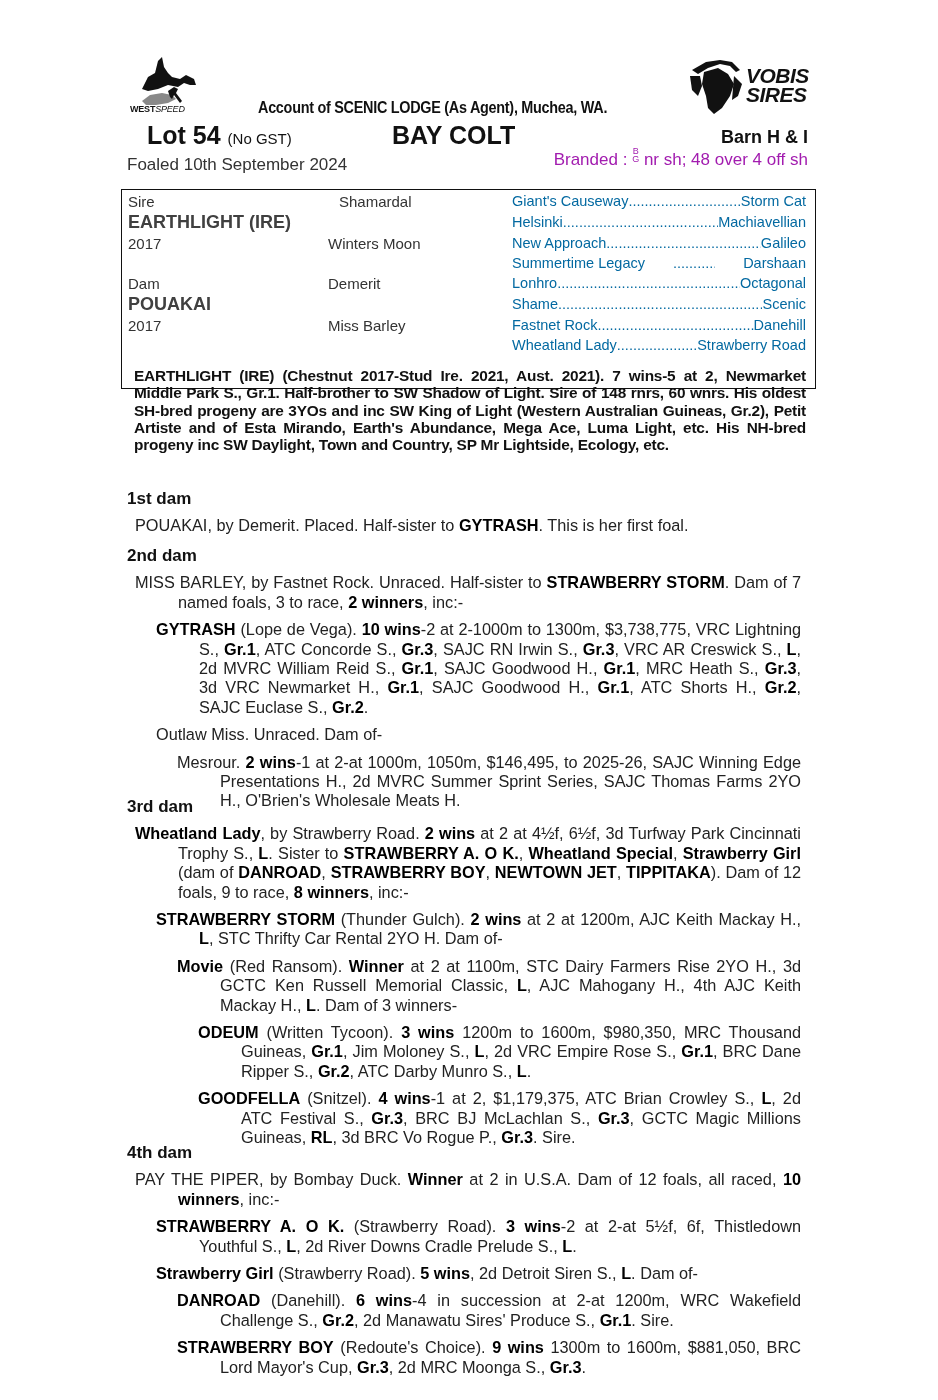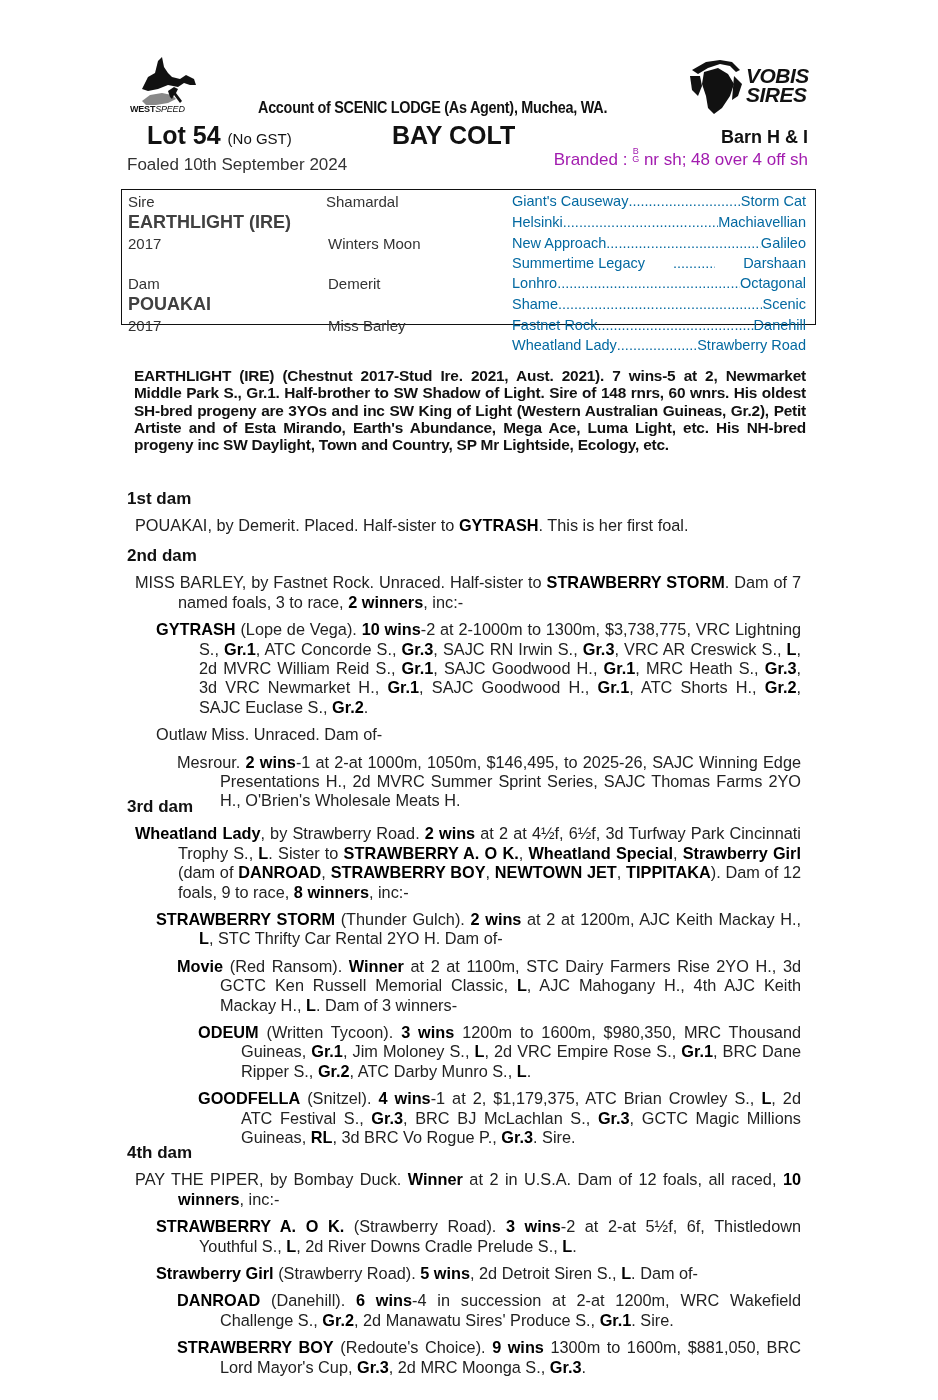--- a/index.html
+++ b/index.html
@@ -12,21 +12,21 @@
   .logo-vobis { position: absolute; left: 684px; top: 56px; width: 136px; height: 62px; }
   .vobis-text { position: absolute; left: 746px; top: 66px; font-size: 21px; font-weight: bold; font-style: italic; line-height: 19px; letter-spacing: -0.5px; }
   .account { position: absolute; left: 258px; top: 99px; font-size: 16px; font-weight: bold; letter-spacing: -0.3px; transform: scaleX(0.9); transform-origin: left; }
   .lot { position: absolute; left: 127px; top: 121px; font-size: 25px; font-weight: bold; margin-left: 20px; }
   .lot small { font-size: 15px; font-weight: normal; }
   .colt { position: absolute; left: 392px; top: 121px; font-size: 25px; font-weight: bold; }
   .barn { position: absolute; right: 130px; top: 127px; font-size: 18px; font-weight: bold; }
   .foaled { position: absolute; left: 127px; top: 155px; font-size: 17px; color: #333; }
   .branded { position: absolute; right: 130px; top: 147px; font-size: 17px; color: #a21caf; }
   .brand-stack { display: inline-block; font-size: 9px; line-height: 8px; text-align: center; vertical-align: 3px; }
-  .pedigree { position: absolute; left: 121px; top: 189px; width: 695px; height: 136px; border: 1.5px solid #111; box-sizing: border-box; }
+  .pedigree { position: absolute; left: 121px; top: 189px; width: 695px; height: 200px; border: 1.5px solid #111; box-sizing: border-box; }
   .ped-cell { position: absolute; font-size: 15px; color: #333; white-space: nowrap; }
   .ped-name { font-size: 18px; font-weight: bold; color: #404040; }
   .gp { position: absolute; left: 390px; width: 294px; font-size: 14.5px; color: #0369a1; display: flex; white-space: nowrap; }
   .gp .dots { flex: 1; overflow: hidden; }
   .gp .dots::before { content: "................................................................................................"; letter-spacing: 0px; }
   .summary { position: absolute; left: 134px; top: 367px; width: 672px; font-size: 15.4px; font-weight: bold; line-height: 17.3px; text-align: justify; letter-spacing: -0.2px; }
   .section { position: absolute; left: 127px; width: 682px; font-size: 16.3px; line-height: 19.4px; color: #222; }
   .section h3 { margin: 0; font-size: 17px; font-weight: bold; color: #111; }
   .p { text-align: justify; margin: 8px; }
   .i0 { padding-left: 43px; text-indent: -43px; }
@@ -72,21 +72,21 @@
   </div>
 
   <div class="pedigree">
     <div class="ped-cell" style="left:6px;top:3px;">Sire</div>
     <div class="ped-cell ped-name" style="left:6px;top:22px;">EARTHLIGHT (IRE)</div>
     <div class="ped-cell" style="left:6px;top:45px;">2017</div>
     <div class="ped-cell" style="left:6px;top:85px;">Dam</div>
     <div class="ped-cell ped-name" style="left:6px;top:104px;">POUAKAI</div>
     <div class="ped-cell" style="left:6px;top:127px;">2017</div>
 
-    <div class="ped-cell" style="left:204px;top:3px;">Shamardal</div>
+    <div class="ped-cell" style="left:217px;top:3px;">Shamardal</div>
     <div class="ped-cell" style="left:206px;top:45px;">Winters Moon</div>
     <div class="ped-cell" style="left:206px;top:85px;">Demerit</div>
     <div class="ped-cell" style="left:206px;top:127px;">Miss Barley</div>
 
     <div class="gp" style="top:3px;">
         <span>Giant's Causeway</span>
         <span class="dots"></span>
         <span>Storm Cat</span>
       </div>
     <div class="gp" style="top:24px;">

